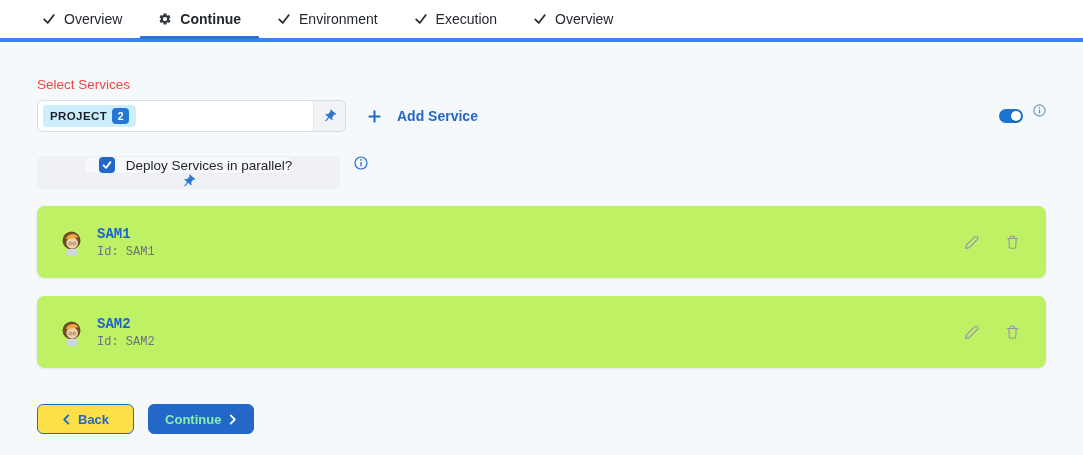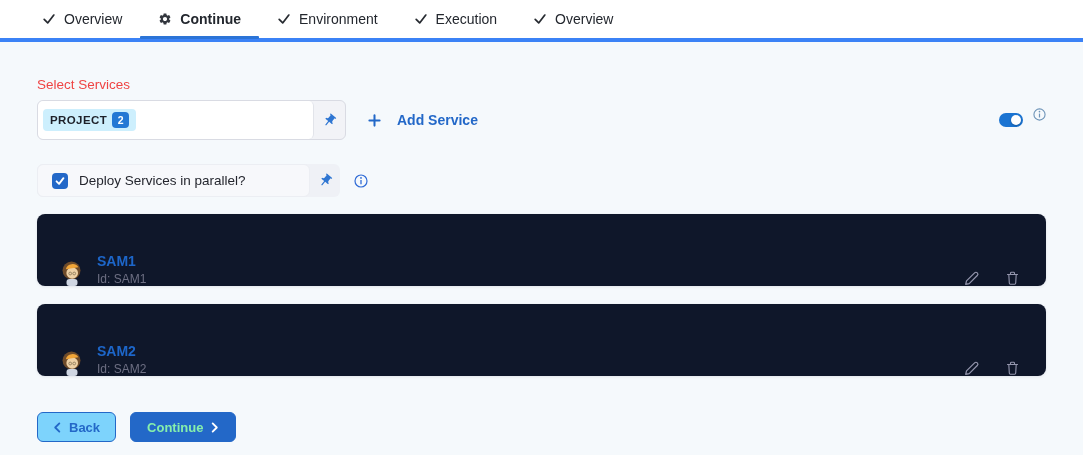--- a/index.html
+++ b/index.html
@@ -23,21 +23,21 @@
   .tab.active::after {
     content:""; position:absolute; left:0; right:0; bottom:-1px; height:3px;
     background:#2b74d7; border-radius:1px;
   }
   .tab svg { flex:0 0 auto; }
   
   .content { padding:0 37px; }
   .field-label { margin-top:35px; font-size:13.5px; color:#ef4444; }
   .row1 { margin-top:8px; display:flex; align-items:center; }
   .input-group {
-    width:309px; height:40px; background:#f2f3f7; border:1px solid #d9dbe3;
+    width:309px; height:32px; background:#f2f3f7; border:1px solid #d9dbe3;
     border-radius:6px; display:flex; align-items:stretch; overflow:hidden;
   }
   .input-area {
     flex:1; background:#ffffff; border-right:1px solid #e2e4ea;
     border-radius:5px; display:flex; align-items:center; padding-left:5px;
   }
   .chip {
     background:#cdeffd; border-radius:4px; padding:3px 7px;
     display:flex; align-items:center; gap:5px;
     font-size:11.5px; font-weight:600; letter-spacing:.4px; color:#1d2029;
@@ -76,39 +76,39 @@
   }
   .checkbox {
     width:16px; height:16px; border-radius:4px; background:#2368c8;
     display:flex; align-items:center; justify-content:center; cursor:pointer; flex:0 0 auto;
   }
   .cb-label { font-size:13.5px; color:#24262e; }
   .cb-pin { width:30px; display:flex; align-items:center; justify-content:center; cursor:pointer; }
   .row-info { margin-left:13px; display:inline-flex; align-items:center; cursor:pointer; }
   
   .service-card {
-    height:72px; background:#0f172a; border-radius:8px;
+    height:72px; background:#bef264; border-radius:8px;
     box-shadow:0 1px 3px rgba(40,41,61,.08), 0 0 1px rgba(40,41,61,.08);
-    display:flex; align-items:flex-end; padding:0 26px 0 24px;
+    display:flex; align-items:center; padding:0 26px 0 24px;font-family:Liberation Mono, monospace;
   }
   .service-card.first { margin-top:17px; }
   .service-card + .service-card { margin-top:18px; }
   .avatar { margin-right:14px; display:flex; }
   .svc-name { font-size:14px; font-weight:600; color:#1d66c9; cursor:pointer; }
   .svc-id { font-size:12px; color:#6d6f83; margin-top:3px; }
   .card-actions { margin-left:auto; display:flex; align-items:center; gap:25px; }
   .icon-btn { display:flex; cursor:pointer; }
   
   .footer { margin-top:36px; display:flex; align-items:center; gap:14px; }
   .btn {
     height:30px; border-radius:6px; display:flex; align-items:center; gap:7px;
     font-size:13px; font-weight:700; cursor:pointer;
     font-family:"Liberation Sans", sans-serif;
   }
-  .btn-back { background:#7dd3fc; border:1.5px solid #2368c8; color:#2368c8; padding:0 15px; }
+  .btn-back { background:#fde047; border:1.5px solid #2368c8; color:#2368c8; padding:0 24px; }
   .btn-continue { background:#2368c8; border:1.5px solid #2368c8; color:#86efac; padding:0 16px; }
 </style>
 </head>
 <body>
 
 <div class="tabbar">
   <div class="tab">
     <svg width="14" height="14" viewBox="0 0 16 16" fill="none" stroke="#272b31" stroke-width="2" stroke-linecap="round" stroke-linejoin="round">
         <polyline points="2.5,8.5 6.5,12.5 13.5,3.5"></polyline>
       </svg>
@@ -174,21 +174,21 @@
       <span class="info-sup">
         <svg width="13" height="13" viewBox="0 0 14 14" fill="none">
             <circle cx="7" cy="7" r="6" stroke="#6e94b8" stroke-width="1.2"></circle>
             <line x1="7" y1="6" x2="7" y2="10.2" stroke="#6e94b8" stroke-width="1.3"></line>
             <circle cx="7" cy="3.9" r="0.9" fill="#6e94b8"></circle>
           </svg>
       </span>
     </div>
   </div>
 
-  <div class="checkbox-row" style="position:relative;">
+  <div class="checkbox-row" style="position:relative;flex-direction:column;">
     <div class="cb-label-area">
       <div class="checkbox">
         <svg width="10" height="10" viewBox="0 0 16 16" fill="none" stroke="#ffffff" stroke-width="3" stroke-linecap="round" stroke-linejoin="round">
             <polyline points="2.5,8.5 6.5,12.5 13.5,3.5"></polyline>
           </svg>
       </div>
       <span class="cb-label">Deploy Services in parallel?</span>
     </div>
     <div class="cb-pin">
       <svg width="15" height="15" viewBox="0 0 24 24">

